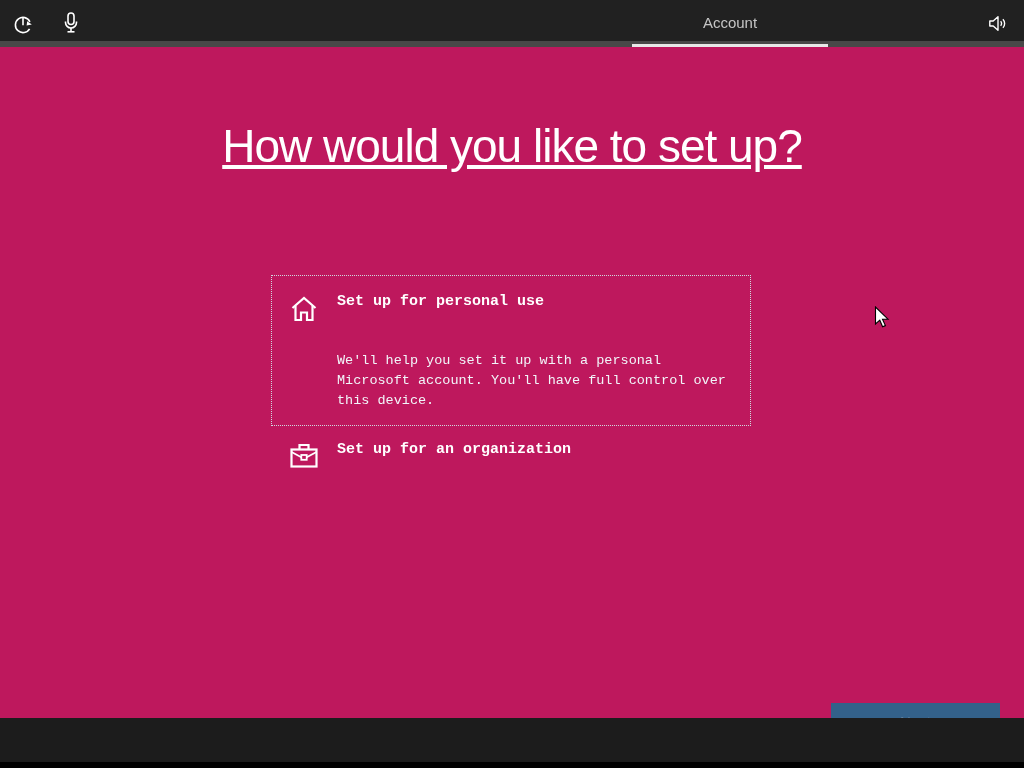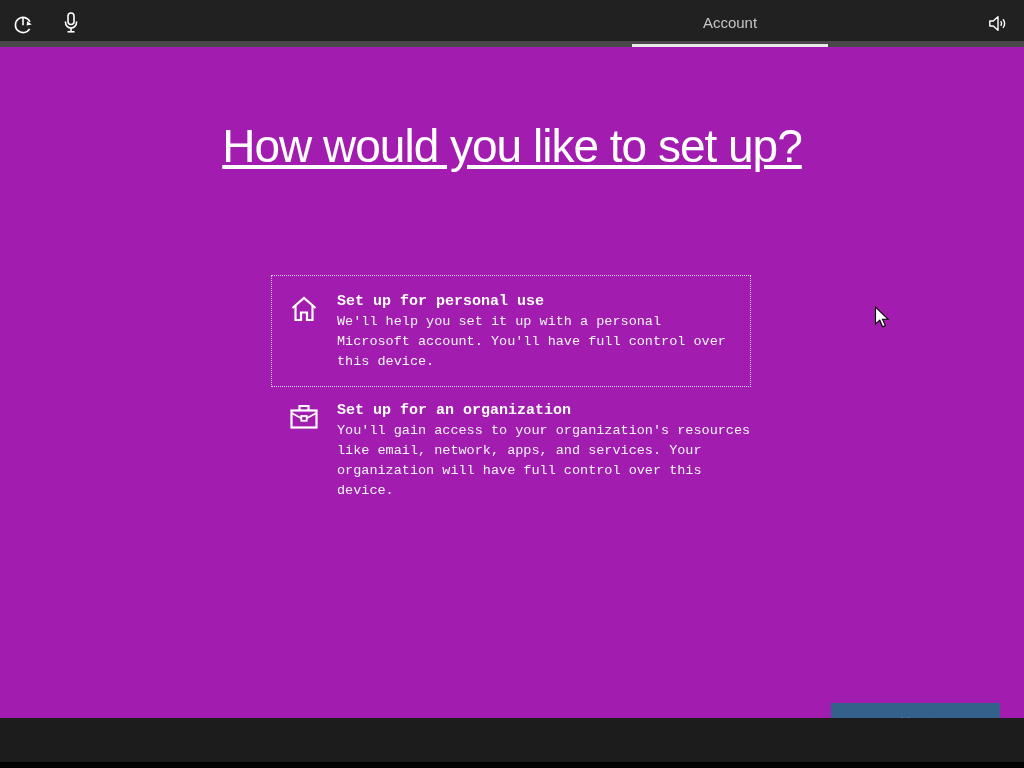--- a/index.html
+++ b/index.html
@@ -3,21 +3,21 @@
 <meta charset="utf-8">
 <style>
   * { margin: 0; padding: 0; box-sizing: border-box; }
   html, body { width: 1024px; height: 768px; overflow: hidden; }
   body { font-family: "Liberation Sans", sans-serif; }
 
   .screen {
     position: relative;
     width: 1024px;
     height: 768px;
-    background: #a21caf;
+    background: #be185d;
     overflow: hidden;
   }
 
   
   .topbar {
     position: absolute;
     top: 0; left: 0;
     width: 1024px; height: 47px;
     background: #212121;
     border-bottom: 3px solid #484848;
@@ -95,20 +95,21 @@
   .option-title {
     color: #ffffff;
     font-size: 15px;
     font-weight: bold;
     line-height: 20px;
   }
   .option-desc {
     color: #f2f6fa;
     font-size: 13.5px;
     line-height: 20px;
+    margin-top: 39px;
   }
 
   .next-button {
     position: absolute;
     top: 656px; left: 831px;
     width: 169px; height: 37px;
     background: #33618a;
     color: #5d7e9c;
     font-size: 15px;
     text-align: center;
@@ -172,21 +173,20 @@
         <span class="option-icon">
           <svg width="30" height="28" viewBox="0 0 30 28">
             <path d="M10.5 7.5 V3 H19.5 V7.5" fill="none" stroke="#ffffff" stroke-width="2.2"></path>
             <rect x="2.5" y="7.5" width="25" height="17" fill="none" stroke="#ffffff" stroke-width="2.2"></rect>
             <path d="M2.5 10 L12.3 15.3 M27.5 10 L17.7 15.3" fill="none" stroke="#ffffff" stroke-width="1.8"></path>
             <rect x="12.3" y="13" width="5.4" height="4.8" fill="none" stroke="#ffffff" stroke-width="1.8"></rect>
           </svg>
         </span>
         <span class="option-text">
           <span class="option-title">Set up for an organization</span>
-          <span class="option-desc" style="display:block">You'll gain access to your organization's resources like email, network, apps, and services. Your organization will have full control over this device.</span>
         </span>
       </div>
 
     </div>
 
     <button class="next-button" disabled="">Next</button>
   </div>
 
   <div class="footer"></div>
 

